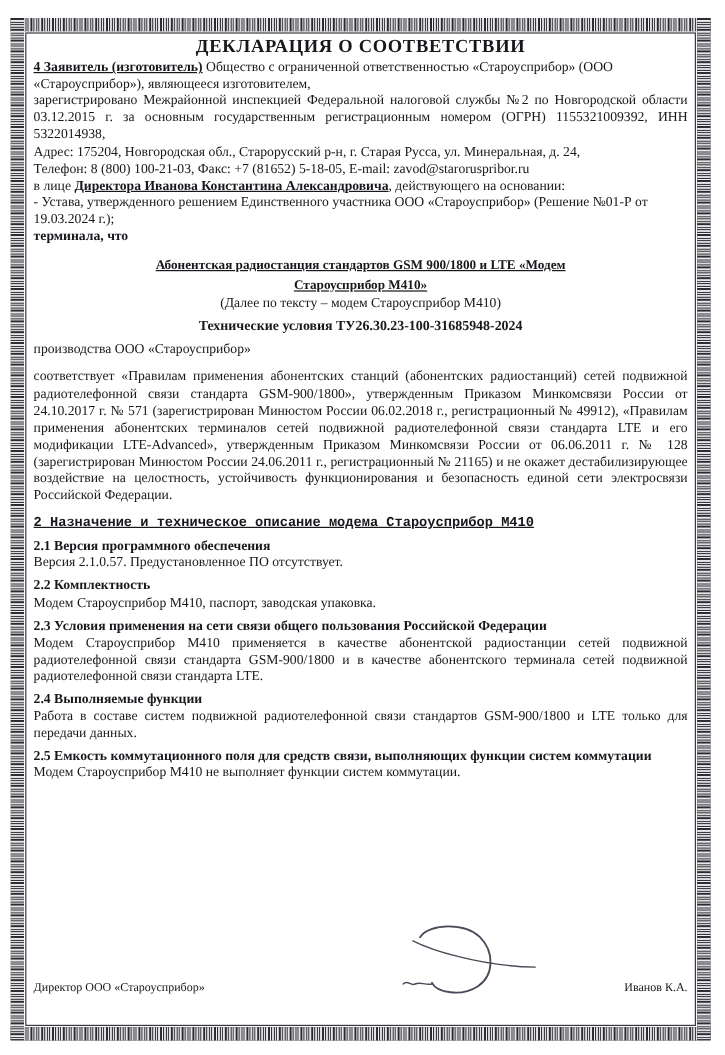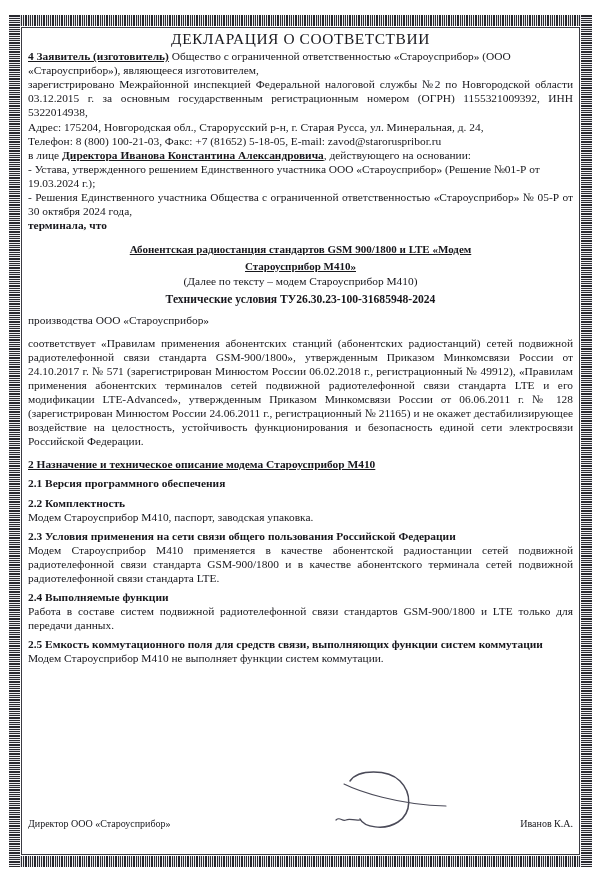--- a/index.html
+++ b/index.html
@@ -88,21 +88,21 @@
     top: 15px;
     right: 19px;
     bottom: 16px;
     box-sizing: border-box;
     font-size: 11.4px;
     line-height: 14.1px;
   }
 
   .doc-title {
     text-align: center;
-    font-weight: normal;
+    font-weight: bold;
     font-size: 15.4px;
     letter-spacing: 0.6px;
     margin: 2px 0 3px 0;
   }
 
   p {
     margin: 0;
     text-align: justify;
     text-justify: inter-word;
   }
@@ -127,20 +127,21 @@
 
   .tu-line {
     text-align: center;
     font-weight: bold;
     font-size: 11.6px;
   }
 
   .sec-head {
     font-weight: bold;
     text-decoration: underline;
+    font-family: Liberation Mono, monospace;
   }
   .sub-head {
     font-weight: bold;
   }
   .sub-head.just {
     text-align: justify;
   }
 
   
   .sign-block {
@@ -191,21 +192,20 @@
       <p>зарегистрировано Межрайонной инспекцией Федеральной налоговой службы №2 по Новгородской области 03.12.2015 г. за основным государственным регистрационным номером (ОГРН) 1155321009392, ИНН 5322014938,</p>
 
       <p class="left">Адрес: 175204, Новгородская обл., Старорусский р-н, г. Старая Русса, ул. Минеральная, д. 24,</p>
 
       <p class="left">Телефон: 8 (800) 100-21-03, Факс: +7 (81652) 5-18-05, E-mail: zavod@staroruspribor.ru</p>
 
       <p class="left"><span>в лице </span><span class="bu">Директора Иванова Константина Александровича</span><span>, действующего на основании:</span></p>
 
       <p class="left">- Устава, утвержденного решением Единственного участника ООО «Староусприбор» (Решение №01-Р от 19.03.2024 г.);</p>
 
-      <p>- Решения Единственного участника Общества с ограниченной ответственностью «Староусприбор» № 05-Р от 30 октября 2024 года,</p>
 
       <p class="left b">терминала, что</p>
 
       <div class="gap-m"></div>
 
       <div class="prod-title">
         <div class="line">Абонентская радиостанция стандартов GSM 900/1800 и LTE «Модем</div>
         <div class="line">Староусприбор М410»</div>
       </div>
 
@@ -223,20 +223,21 @@
 
       <p>соответствует «Правилам применения абонентских станций (абонентских радиостанций) сетей подвижной радиотелефонной связи стандарта GSM-900/1800», утвержденным Приказом Минкомсвязи России от 24.10.2017 г. № 571 (зарегистрирован Минюстом России 06.02.2018 г., регистрационный № 49912), «Правилам применения абонентских терминалов сетей подвижной радиотелефонной связи стандарта LTE и его модификации LTE-Advanced», утвержденным Приказом Минкомсвязи России от 06.06.2011 г. № 128 (зарегистрирован Минюстом России 24.06.2011 г., регистрационный № 21165) и не окажет дестабилизирующее воздействие на целостность, устойчивость функционирования и безопасность единой сети электросвязи Российской Федерации.</p>
 
       <div class="gap-m"></div>
 
       <p class="left sec-head">2 Назначение и техническое описание модема Староусприбор М410</p>
 
       <div class="gap-s"></div>
 
       <p class="left sub-head">2.1 Версия программного обеспечения</p>
+      <p class="left">Версия 2.1.0.57. Предустановленное ПО отсутствует.</p>
 
       <div class="gap-s"></div>
 
       <p class="left sub-head">2.2 Комплектность</p>
       <p class="left">Модем Староусприбор М410, паспорт, заводская упаковка.</p>
 
       <div class="gap-s"></div>
 
       <p class="left sub-head">2.3 Условия применения на сети связи общего пользования Российской Федерации</p>
       <p>Модем Староусприбор М410 применяется в качестве абонентской радиостанции сетей подвижной радиотелефонной связи стандарта GSM-900/1800 и в качестве абонентского терминала сетей подвижной радиотелефонной связи стандарта LTE.</p>

